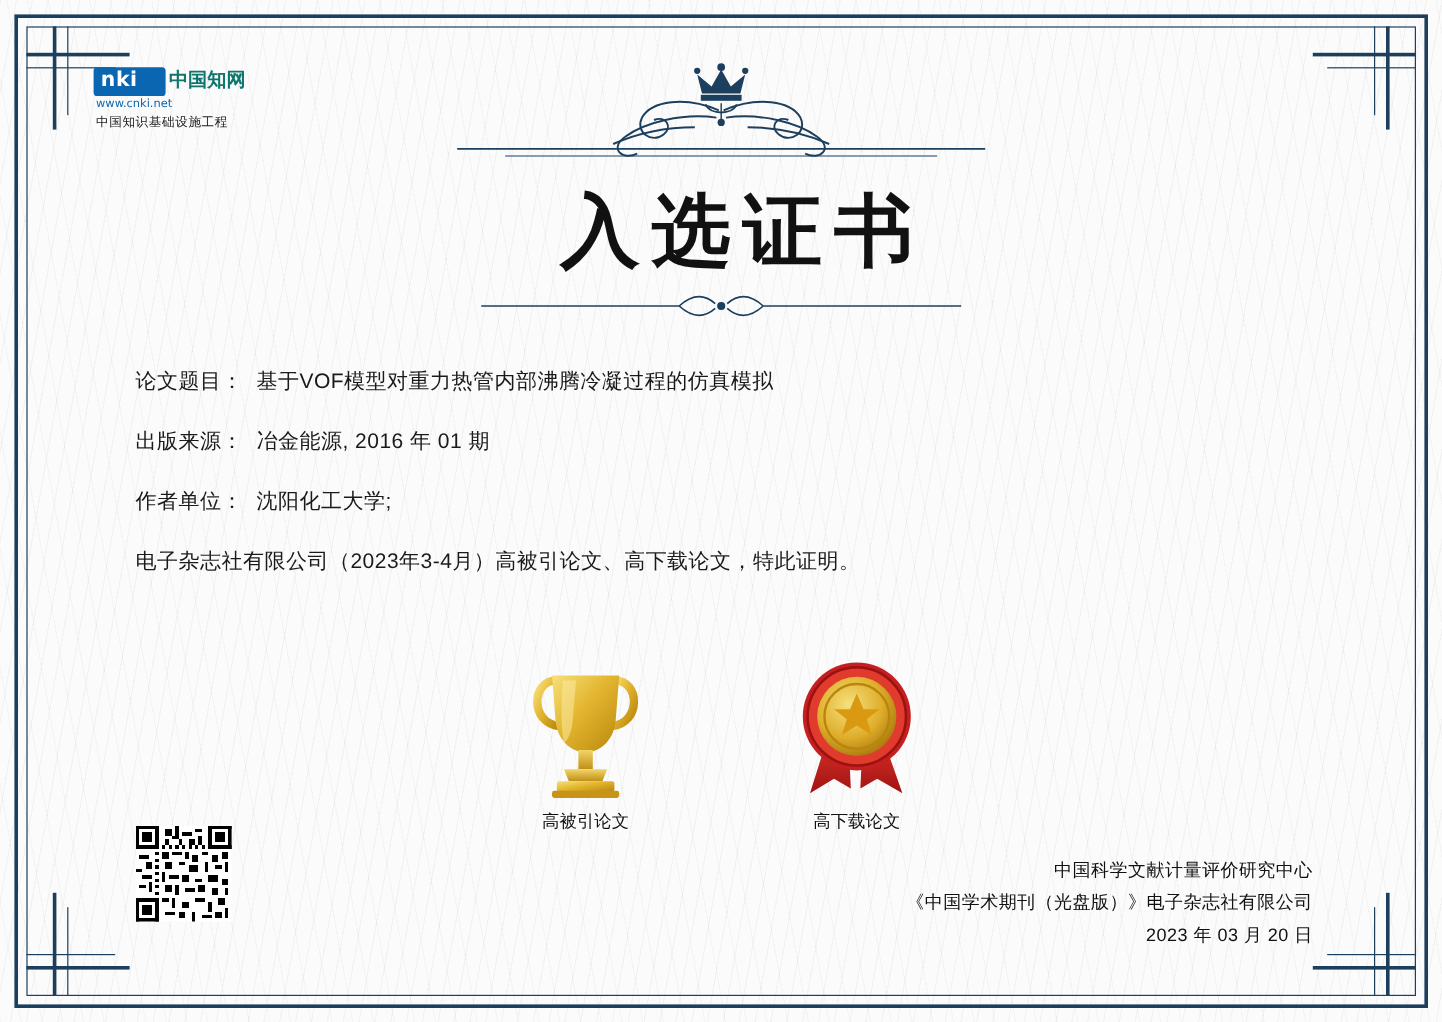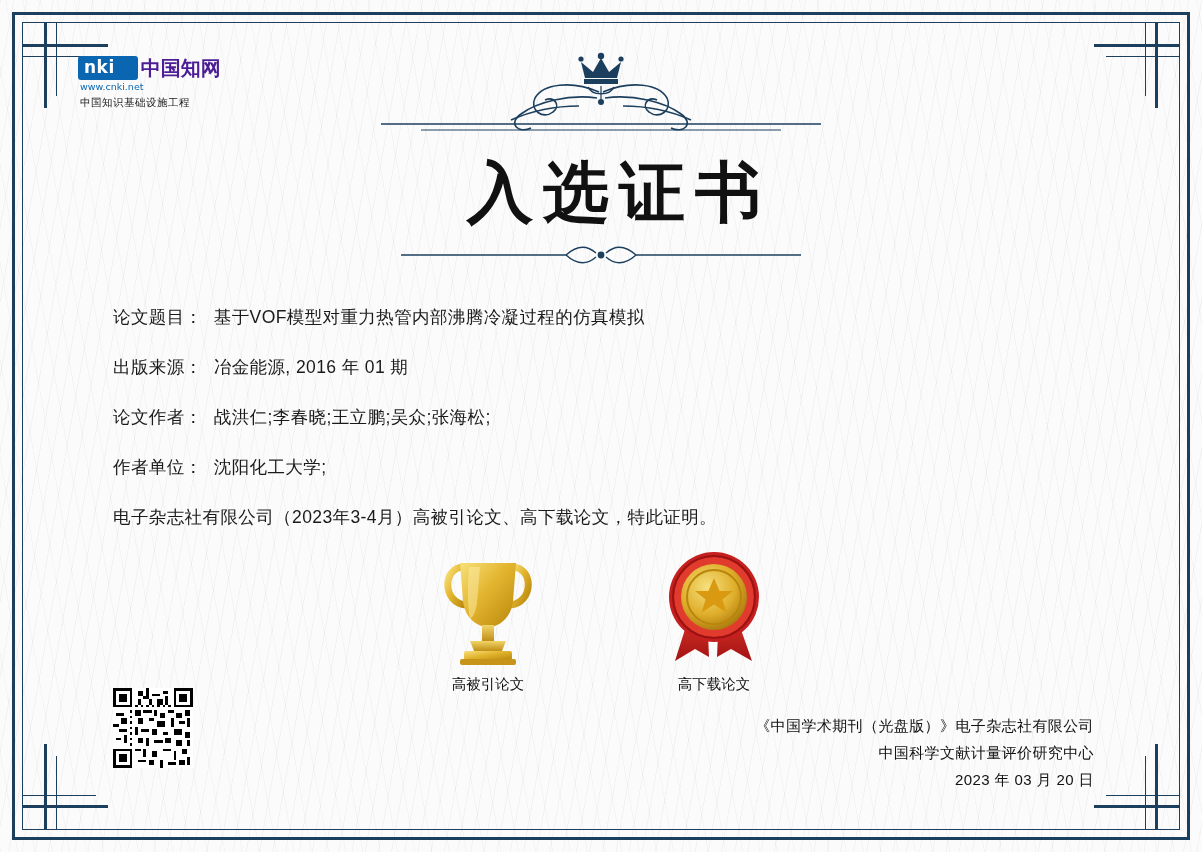--- a/index.html
+++ b/index.html
@@ -78,22 +78,22 @@
     background: #0a66b0;
     color: #fff;
     font-size: 17px;
     font-weight: bold;
     padding: 3px 23px 4px 6px;
     border-radius: 3px;
     letter-spacing: 0.5px;
     font-family: "DejaVu Sans", sans-serif;
   }
   .logo-cn {
-    color: #4c1d95;
-    font-size: 20px;
+    color: #0f766e;
+    font-size: 16px;
     font-weight: bold;
     letter-spacing: 0px;
   }
   .logo-url {
     color: #0a66b0;
     font-size: 9.5px;
     margin-top: 2px;
     text-align: left;
     padding-left: 2px;
     font-family: "DejaVu Sans", sans-serif;
@@ -285,24 +285,20 @@
   </div>
 
   <div class="body-block">
     <div class="body-line">
       <span class="lbl">论文题目：</span>
       <span>基于VOF模型对重力热管内部沸腾冷凝过程的仿真模拟</span>
     </div>
     <div class="body-line">
       <span class="lbl">出版来源：</span>
       <span>冶金能源, 2016 年 01 期</span>
-    </div>
-    <div class="body-line">
-      <span class="lbl">论文作者：</span>
-      <span>战洪仁;李春晓;王立鹏;吴众;张海松;</span>
     </div>
     <div class="body-line">
       <span class="lbl">作者单位：</span>
       <span>沈阳化工大学;</span>
     </div>
     <div class="body-line">电子杂志社有限公司（2023年3-4月）高被引论文、高下载论文，特此证明。</div>
   </div>
 
   <div class="awards">
     <div class="award">
@@ -464,17 +460,17 @@
           <rect x="13" y="26" width="2" height="2"></rect>
         <rect x="17" y="26" width="1" height="3"></rect>
           <rect x="20" y="27" width="3" height="1"></rect>
         <rect x="24" y="26" width="2" height="2"></rect>
           <rect x="27" y="25" width="1" height="3"></rect>
       </g>
     </svg>
   </div>
 
   <div class="footer">
+    <div>中国科学文献计量评价研究中心</div>
     <div>《中国学术期刊（光盘版）》电子杂志社有限公司</div>
-    <div>中国科学文献计量评价研究中心</div>
     <div>2023 年 03 月 20 日</div>
   </div>
 </div>
 
 </body></html>

